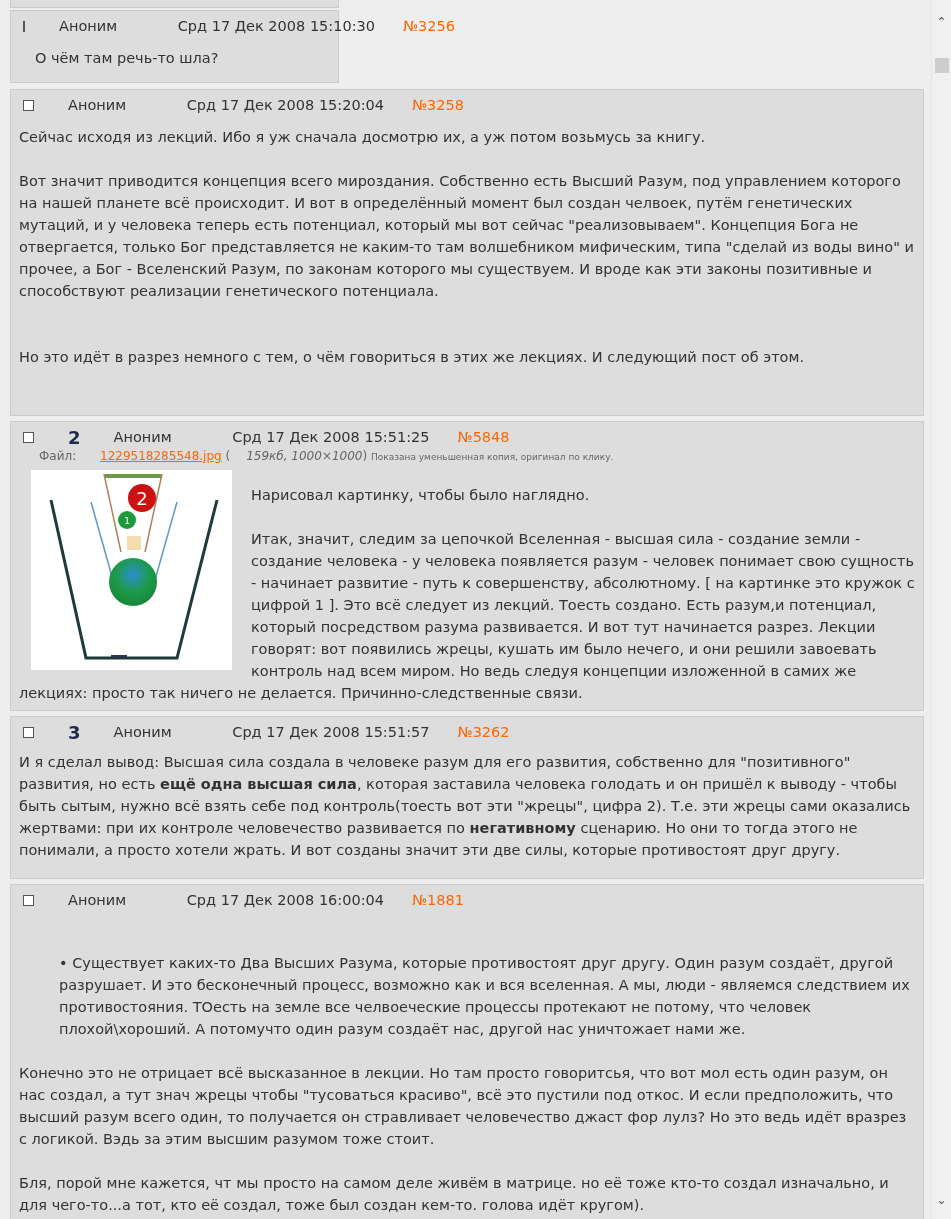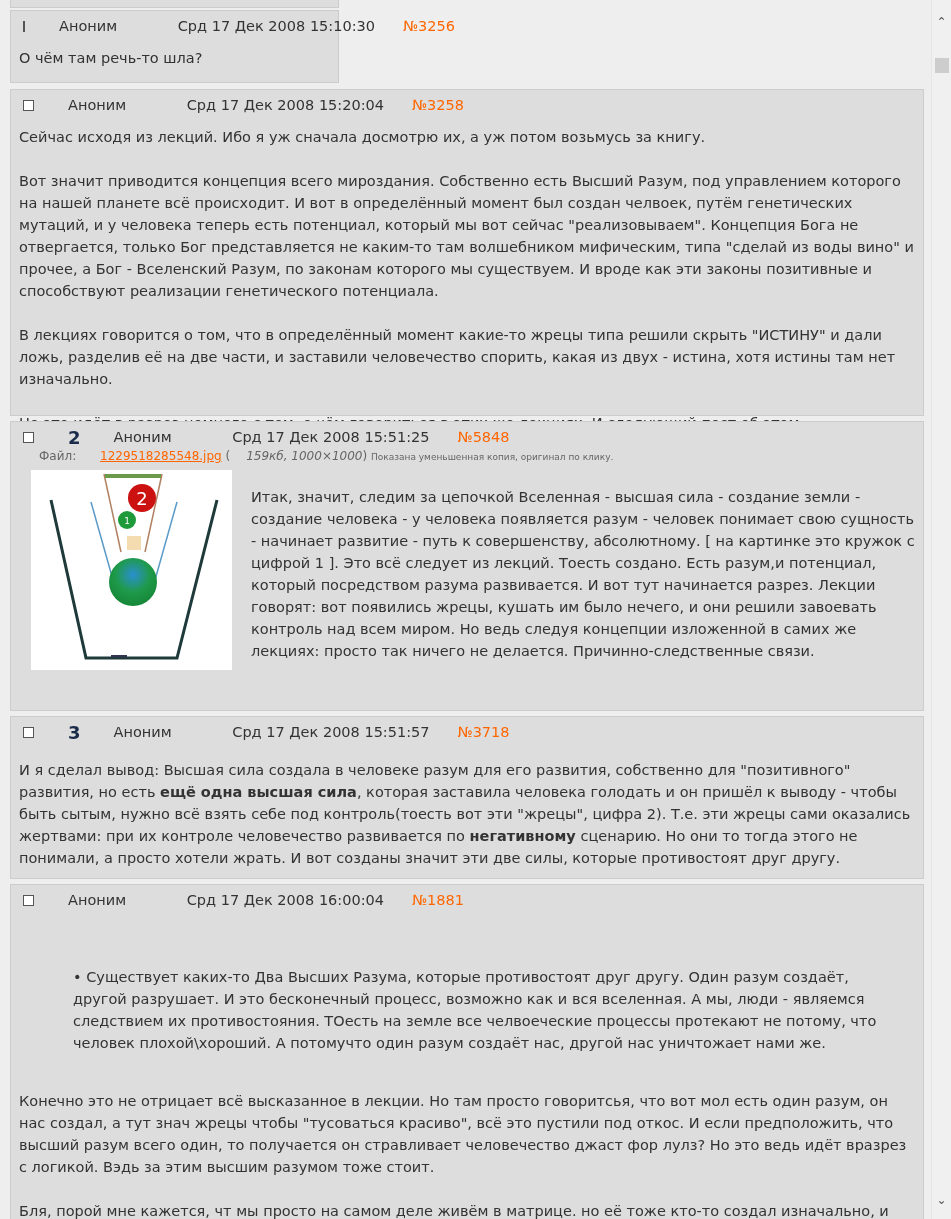--- a/index.html
+++ b/index.html
@@ -32,21 +32,21 @@
   .body-text p { margin: 0; }
   .gap { height: 22px; }
   .fileinfo { font-size: 12px; color: #666; padding-left: 20px; height: 16px; line-height: 16px; white-space: nowrap; }
   .fileinfo a { color: #ff6600; text-decoration: underline; margin-left: 20px; }
   .fileinfo .meta { font-style: italic; margin-left: 16px; }
   .fileinfo .small { font-size: 9px; }
   .thumb {
     float: left; width: 201px; height: 200px; background: #fff;
     margin: 6px 19px 4px 12px;
   }
-  .bullet-list { margin: 14px; padding-left: 40px; list-style: none; }
+  .bullet-list { margin: 0; padding-left: 40px; list-style: none; }
   .bullet-list li::before { content: "• "; }
   b { font-weight: bold; }
   .scrollbar {
     position: absolute; right: 0; top: 0; width: 19px; height: 1219px;
     background: #f0f0f0; border-left: 1px solid #e6e6e6;
   }
   .sb-up, .sb-down { position: absolute; left: 0; width: 19px; height: 17px; text-align: center; color: #555; font-size: 12px; line-height: 17px; }
   .sb-up { top: 14px; }
   .sb-down { bottom: 10px; }
   .sb-thumb { position: absolute; left: 3px; top: 58px; width: 14px; height: 15px; background: #cdcdcd; }
@@ -59,37 +59,36 @@
 
   <div class="post" style="top:10px;width:329px;height:73px;">
     <div class="post-header">
       <span class="cb"></span>
       <span class="author">Аноним</span>&nbsp;
       <span>Срд 17 Дек 2008 15:10:30</span>
       <span class="postno">№3256</span>
     </div>
     <div class="body-text">
       <div class="gap"></div>
-      <p style="margin-top:-12px;">О чём там речь-то шла?</p>
+      <p style="margin-top:-12px;margin-left:16px;">О чём там речь-то шла?</p>
     </div>
   </div>
 
   <div class="post" style="top:89px;width:914px;height:327px;">
     <div class="post-header">
       <span class="cb"></span>
       <span class="author">Аноним</span>&nbsp;
       <span>Срд 17 Дек 2008 15:20:04</span>
       <span class="postno">№3258</span>
     </div>
     <div class="body-text" style="margin-top:10px;">
       <p>Сейчас исходя из лекций. Ибо я уж сначала досмотрю их, а уж потом возьмусь за книгу.</p>
       <div class="gap"></div>
       <p>Вот значит приводится концепция всего мироздания. Собственно есть Высший Разум, под управлением которого на нашей планете всё происходит. И вот в определённый момент был создан челвоек, путём генетических мутаций, и у человека теперь есть потенциал, который мы вот сейчас "реализовываем". Концепция Бога не отвергается, только Бог представляется не каким-то там волшебником мифическим, типа "сделай из воды вино" и прочее, а Бог - Вселенский Разум, по законам которого мы существуем. И вроде как эти законы позитивные и способствуют реализации генетического потенциала.</p>
       <div class="gap"></div>
-      <p>В лекциях говорится о том, что в определённый момент какие-то жрецы типа решили скрыть "ИСТИНУ" и дали ложь, разделив её на две части, и заставили человечество спорить, какая из двух - истина, хотя истины там нет изначально.</p>
       <div class="gap"></div>
       <p>Но это идёт в разрез немного с тем, о чём говориться в этих же лекциях. И следующий пост об этом.</p>
     </div>
   </div>
 
   <div class="post" style="top:421px;width:914px;height:290px;">
     <div class="post-header">
       <span class="cb"></span>
       <span class="num-big">2</span>
       <span class="author">Аноним</span>&nbsp;
@@ -120,34 +119,35 @@
           <rect x="74" y="4" width="56" height="4" fill="#6a9a4a"></rect>
           <circle cx="111" cy="28" r="14" fill="#cc1111"></circle>
           <text x="111" y="35" text-anchor="middle" font-size="18" fill="#ffffff" font-family="DejaVu Sans, sans-serif">2</text>
           <circle cx="96" cy="50" r="9" fill="#1e9a3a"></circle>
           <text x="96" y="54" text-anchor="middle" font-size="9" fill="#ffffff" font-family="DejaVu Sans, sans-serif">1</text>
           <rect x="96" y="66" width="14" height="14" fill="#f5dcb0"></rect>
           <circle cx="102" cy="112" r="24" fill="url(#earthG)"></circle>
           <rect x="80" y="185" width="16" height="2" fill="#335"></rect>
         </svg>
       </div>
+      <p style="padding-top:20px;">Нарисовал картинку, чтобы было наглядно.</p>
       <div class="gap"></div>
       <p>Итак, значит, следим за цепочкой Вселенная - высшая сила - создание земли - создание человека - у человека появляется разум - человек понимает свою сущность - начинает развитие - путь к совершенству, абсолютному. [ на картинке это кружок с цифрой 1 ]. Это всё следует из лекций. Тоесть создано. Есть разум,и потенциал, который посредством разума развивается. И вот тут начинается разрез. Лекции говорят: вот появились жрецы, кушать им было нечего, и они решили завоевать контроль над всем миром. Но ведь следуя концепции изложенной в самих же лекциях: просто так ничего не делается. Причинно-следственные связи.</p>
     </div>
   </div>
 
   <div class="post" style="top:716px;width:914px;height:163px;">
     <div class="post-header">
       <span class="cb"></span>
       <span class="num-big">3</span>
       <span class="author">Аноним</span>&nbsp;
       <span>Срд 17 Дек 2008 15:51:57</span>
-      <span class="postno">№3718</span>
+      <span class="postno">№3262</span>
     </div>
-    <div class="body-text" style="margin-top:16px;">
+    <div class="body-text" style="margin-top:8px;">
       <p><span>И я сделал вывод: Высшая сила создала в человеке разум для его развития, собственно для "позитивного" развития, но есть </span><b>ещё одна высшая сила</b><span>, которая заставила человека голодать и он пришёл к выводу - чтобы быть сытым, нужно всё взять себе под контроль(тоесть вот эти "жрецы", цифра 2). Т.е. эти жрецы сами оказались жертвами: при их контроле человечество развивается по </span><b>негативному</b><span> сценарию. Но они то тогда этого не понимали, а просто хотели жрать. И вот созданы значит эти две силы, которые противостоят друг другу.</span></p>
     </div>
   </div>
 
   <div class="post" style="top:884px;width:914px;height:360px;">
     <div class="post-header">
       <span class="cb"></span>
       <span class="author">Аноним</span>&nbsp;
       <span>Срд 17 Дек 2008 16:00:04</span>
       <span class="postno">№1881</span>

